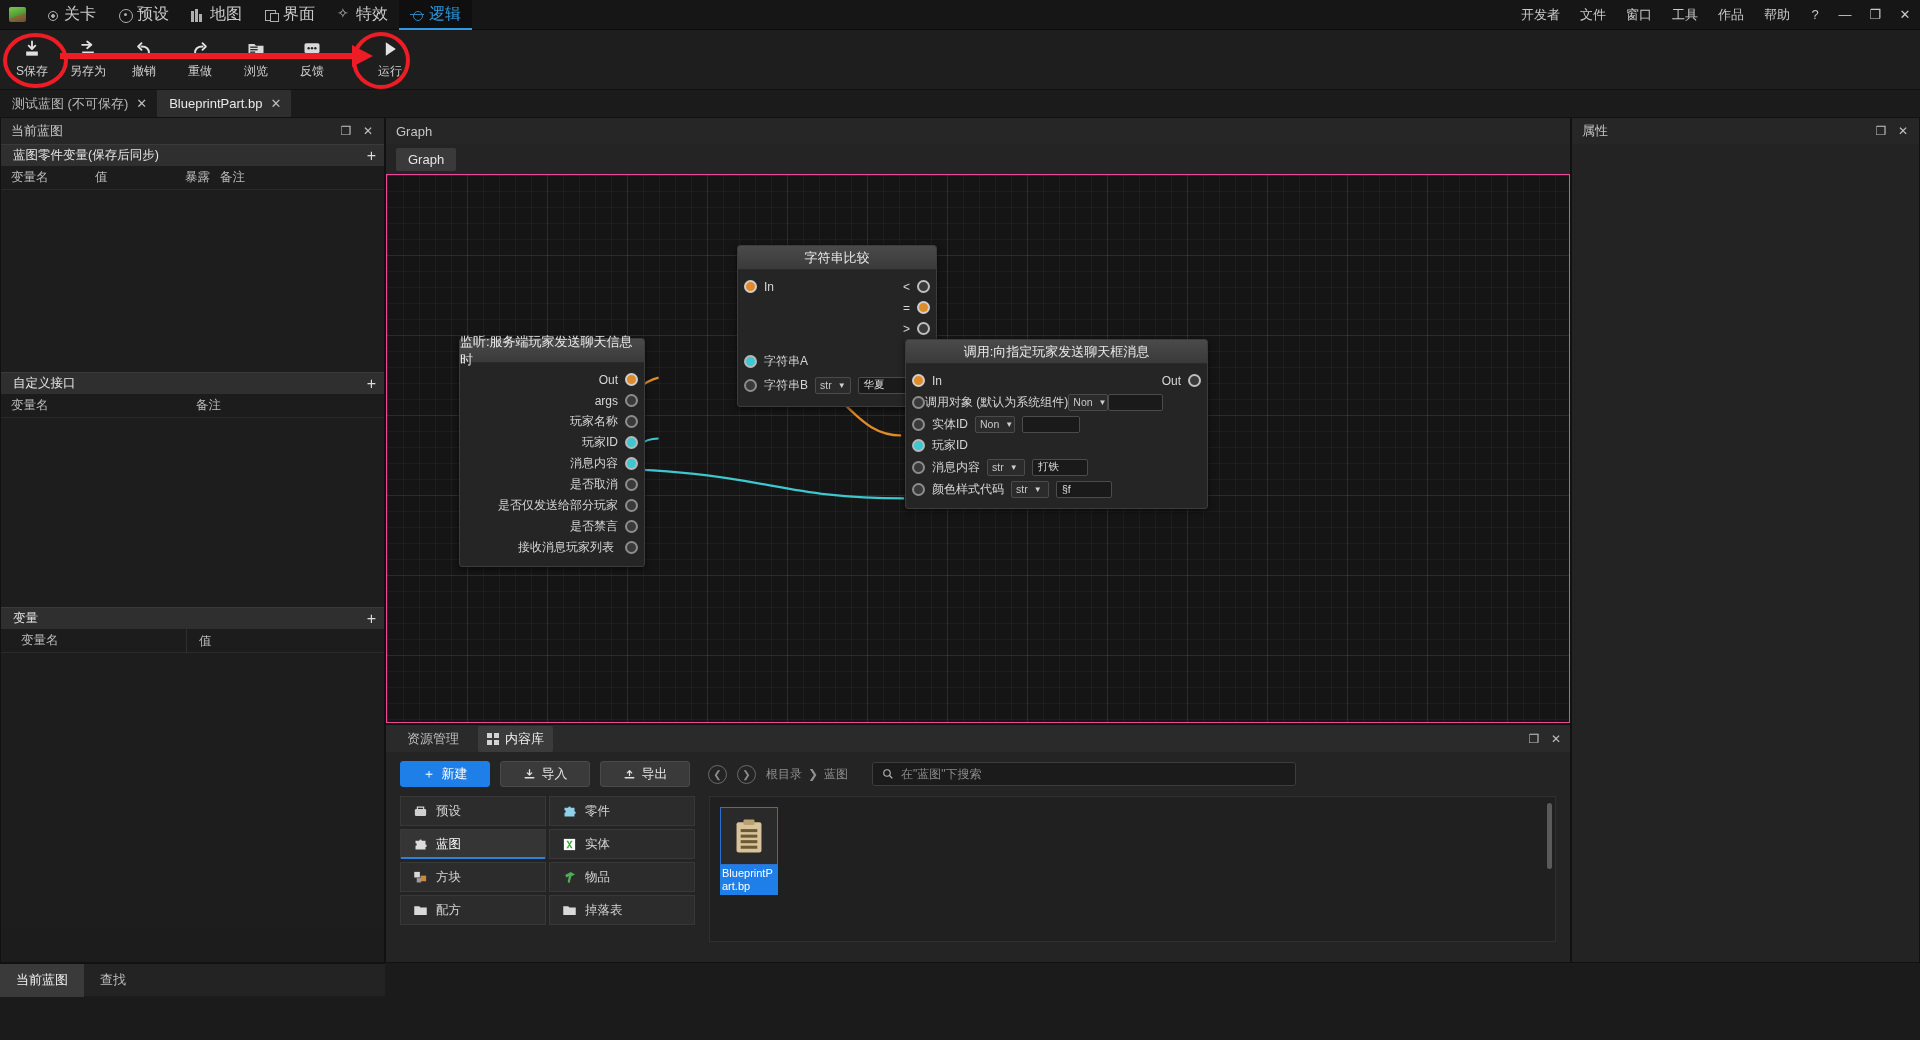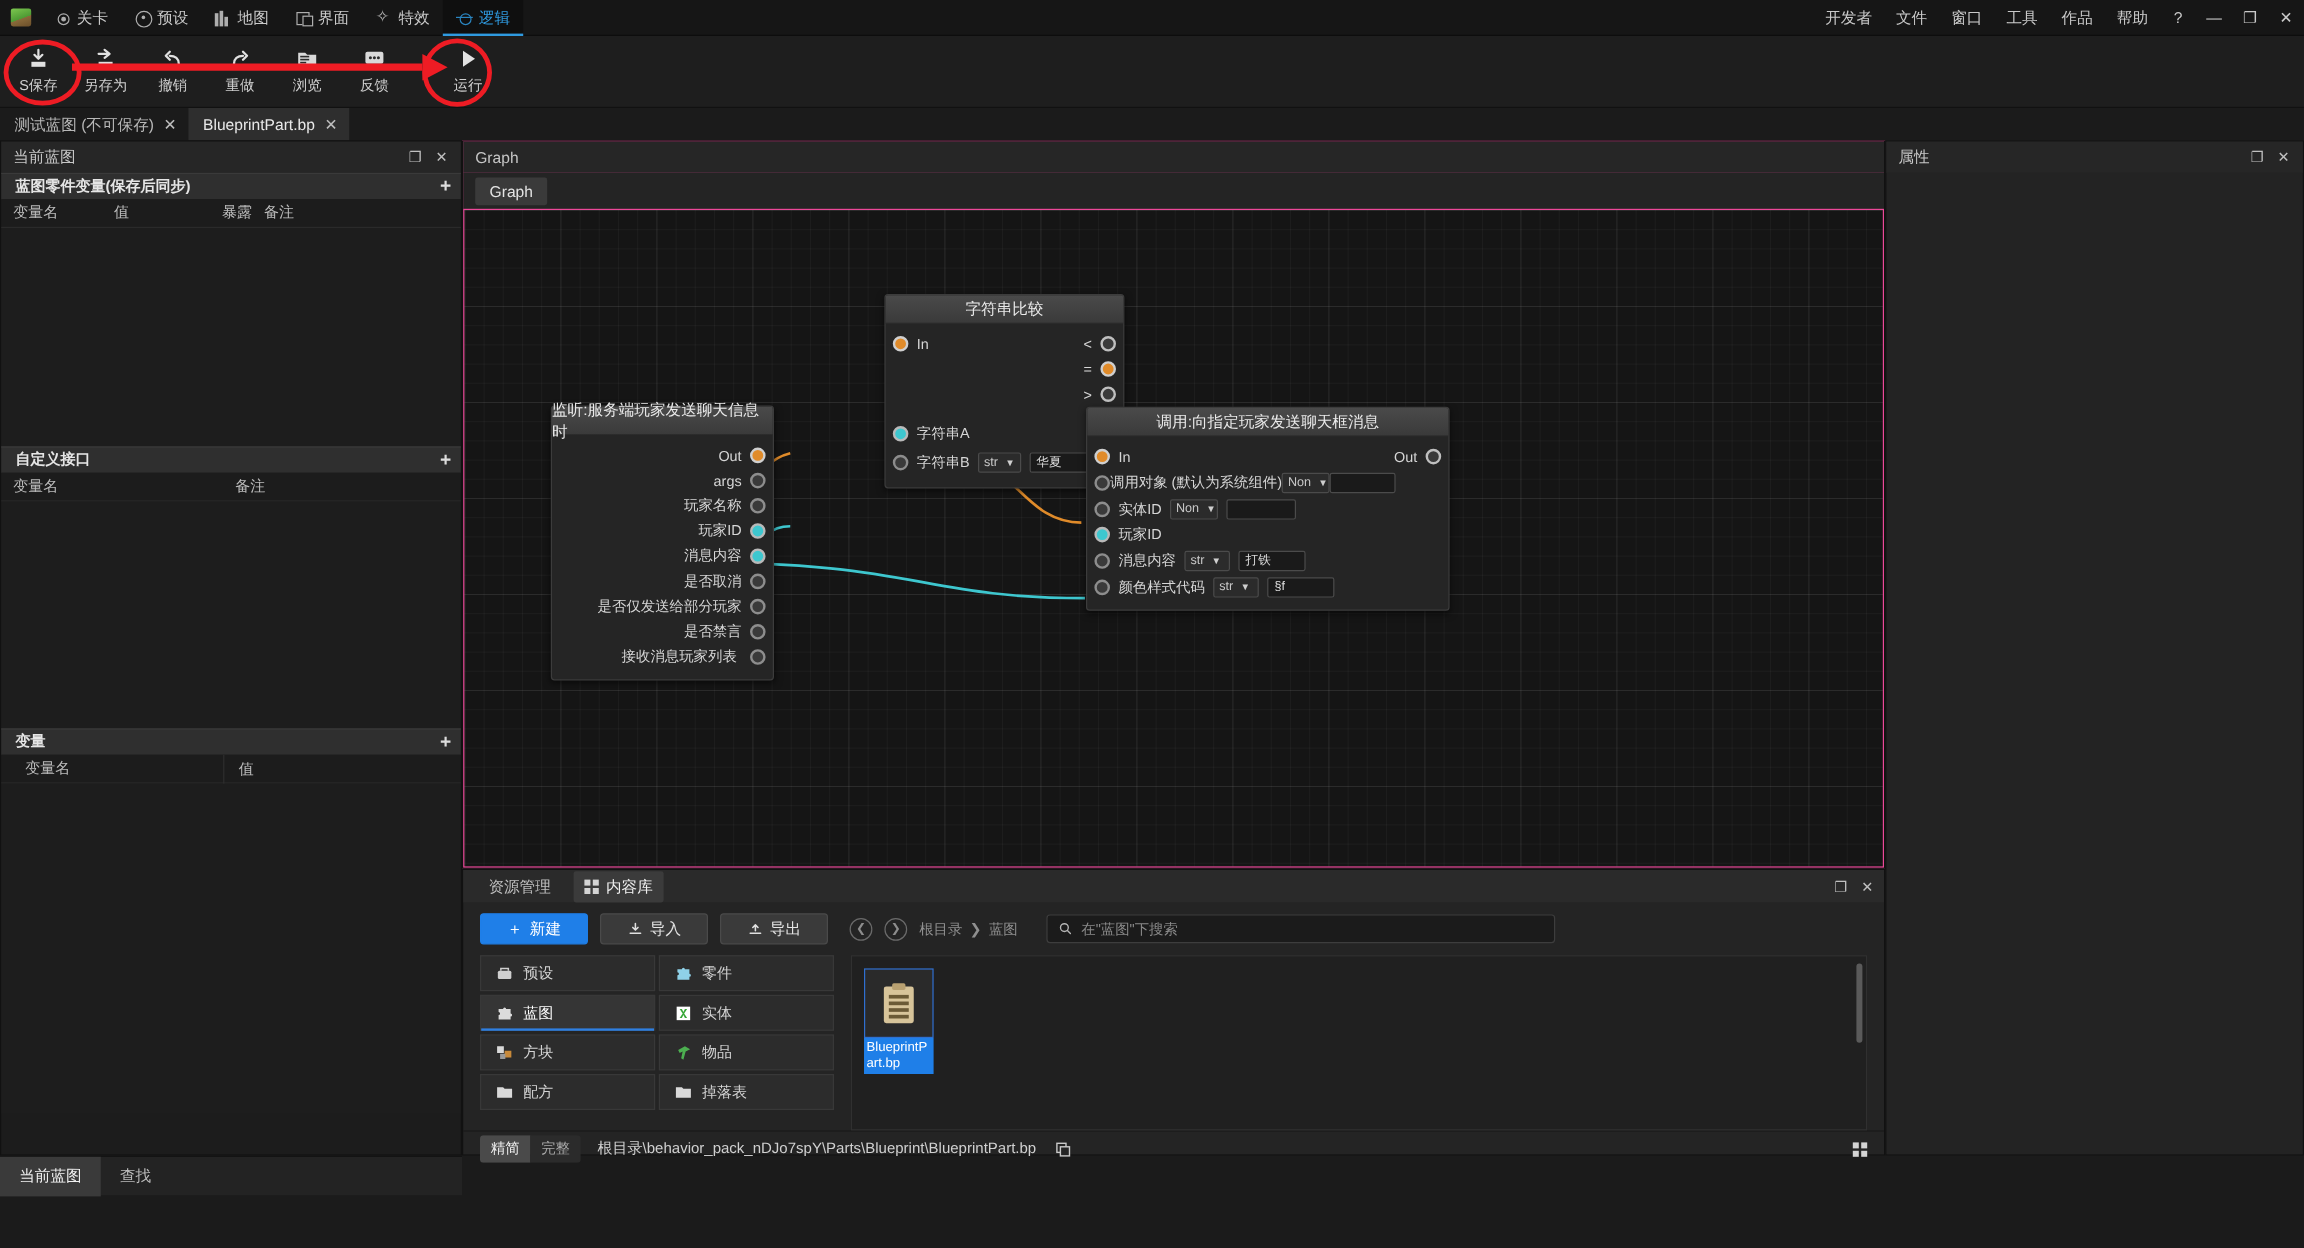--- a/index.html
+++ b/index.html
@@ -20,21 +20,21 @@
     border-bottom: 1px solid #0d0d0d;
   }
   .logo { width: 34px; display: flex; align-items: center; justify-content: center; }
   .logo-sq {
     width: 17px; height: 15px;
     background: linear-gradient(160deg,#7ec850 0%,#4e9b34 55%,#8a6a3a 56%,#6b4f2a 100%);
     border-radius: 2px;
   }
   .menu-item {
     display: flex; align-items: center; gap: 5px;
-    padding: 4px 11px; height: 30px; font-size: 13px; color: #c9c9c9;
+    padding: 4px 11px; height: 30px; font-size: 16px; color: #c9c9c9;
     position: relative; cursor: default; white-space: nowrap;
   }
   .menu-item.active { background: #0f0f0f; color: #2f9ae0; }
   .menu-item.active::after {
     content: ''; position: absolute; left: 0; right: 0; bottom: 0;
     height: 2px; background: #2f9ae0;
   }
   .mi-ico { display: inline-block; width: 14px; height: 14px; position: relative; opacity: .85; }
   .ico-target::before, .ico-target::after {
     content: ''; position: absolute; border: 1.4px solid currentColor; border-radius: 50%;
@@ -115,21 +115,21 @@
   
   #leftPanel { left: 0; top: 117px; width: 385px; height: 846px; background: #1c1c1c; }
   .searchwrap { padding: 7px 9px 6px 9px; }
   .searchbox {
     width: 100%; height: 22px; border-radius: 11px; background: #1a1a1a;
     border: 1px solid #4a4a4a; color: #8f8f8f; font-size: 12px;
     padding: 0 12px; outline: none; font-family: inherit;
   }
   .sec-head {
     height: 22px; background: #2f2f2f; display: flex; align-items: center;
-    padding: 0 8px 0 12px; font-size: 12.5px; color: #e6e6e6; font-weight: bold;
+    padding: 0 8px 0 12px; font-size: 12.5px; color: #e6e6e6; font-weight: normal;
     border-top: 1px solid #3a3a3a;
   }
   .sec-head .plus { margin-left: auto; font-size: 16px; color: #dcdcdc; line-height: 1; }
   .col-head { height: 24px; display: flex; align-items: center; font-size: 12.5px; color: #bdbdbd;
               background: #1c1c1c; border-bottom: 1px solid #2a2a2a; }
   .col-head span { display: block; }
   .tbl-body { background: #1d1d1d; }
   .lp-bottom-tabs {
     position: absolute; left: 0; top: 963px; width: 385px; height: 33px;
     background: #232323; display: flex; align-items: center; font-size: 13px;
@@ -732,32 +732,15 @@
               <rect x="6" y="16" width="12" height="2.2" fill="#6b5a36"></rect>
               <rect x="6" y="20" width="12" height="2.2" fill="#6b5a36"></rect>
             </svg>
           </div>
           <div class="file-name">BlueprintPart.bp</div>
         </div>
         <div class="libscroll"></div>
       </div>
     </div>
 
-    <div class="lib-footer">
-      <div class="seg">
-        <div class="on">精简</div>
-        <div>完整</div>
-      </div>
-      <span style="margin-left:4px">根目录\behavior_pack_nDJo7spY\Parts\Blueprint\BlueprintPart.bp</span>
-      <svg width="14" height="14" viewBox="0 0 24 24" style="margin-left:6px">
-        <rect x="3" y="3" width="13" height="13" stroke="#c9c9c9" stroke-width="2" fill="none"></rect>
-        <rect x="8" y="8" width="13" height="13" stroke="#c9c9c9" stroke-width="2" fill="#242424"></rect>
-      </svg>
-      <span style="margin-left:auto" class="grid-ico">
-          <i></i>
-          <i></i>
-          <i></i>
-          <i></i>
-        </span>
-    </div>
   </div>
 
 </div>
 
 </body></html>

